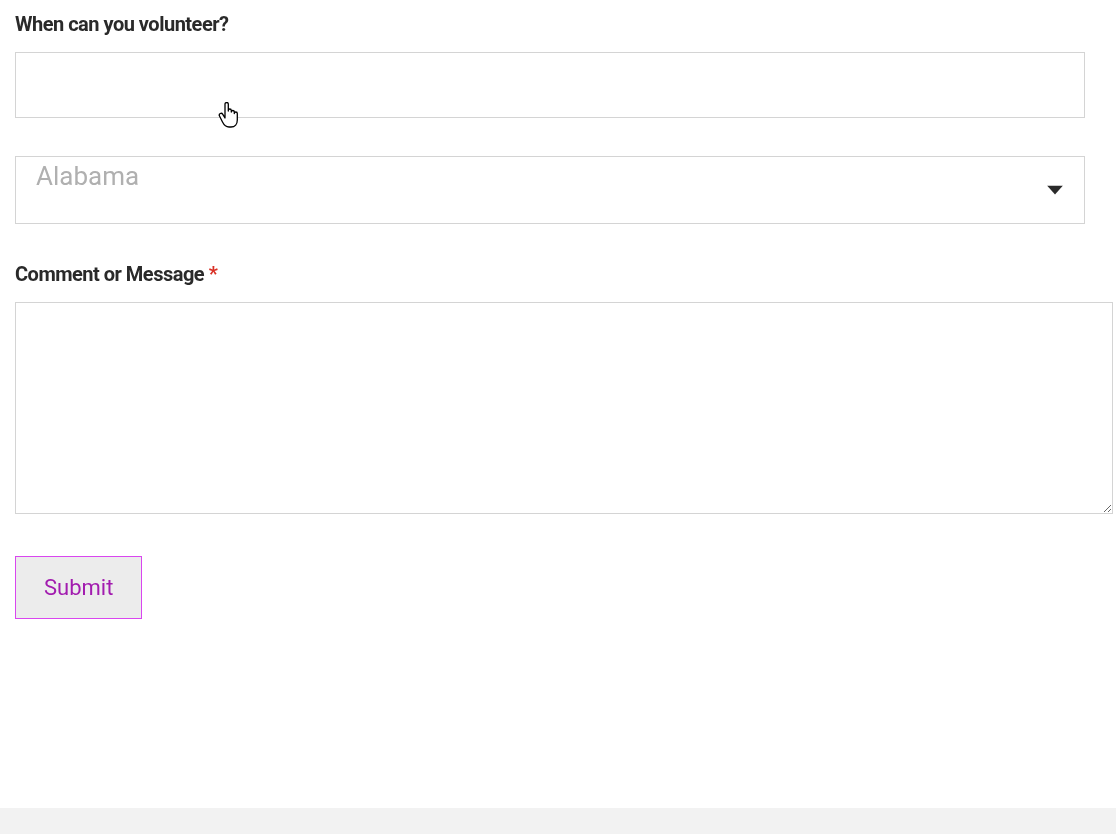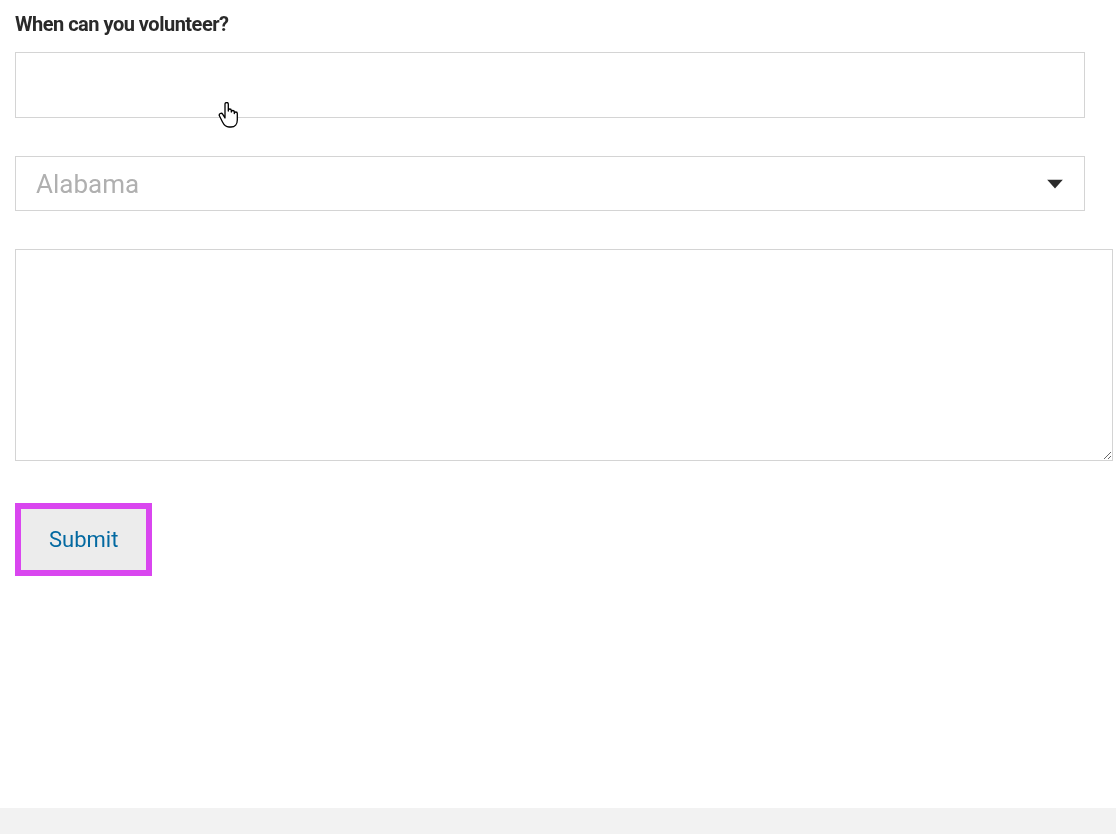--- a/index.html
+++ b/index.html
@@ -38,25 +38,25 @@
       font-size: 20px;
       padding: 0 20px;
       color: #333;
     }
     .select-wrapper {
       position: relative;
       width: 1070px;
     }
     .select-input {
       width: 100%;
-      height: 55px;
+      height: 68px;
       border: 1px solid #d4d4d4;
       background: #ffffff;
       font-size: 26px;
-      padding: 12px 20px;
+      padding: 4px 20px;
       color: #b0b0b0;
       appearance: none;
       -webkit-appearance: none;
       -moz-appearance: none;
       cursor: pointer;
     }
     .select-caret {
       position: absolute;
       right: 22px;
       top: 50%;
@@ -69,22 +69,22 @@
       border: 1px solid #d4d4d4;
       background: #ffffff;
       font-size: 18px;
       padding: 14px 18px;
       color: #333;
       resize: both;
       font-family: inherit;
     }
     .submit-button {
       background: #ececec;
-      border: 6px solid #d946ef;
-      color: #0369a1;
+      border: 1px solid #d946ef;
+      color: #a21caf;
       font-size: 22px;
       padding: 18px 28px;
       cursor: pointer;
       font-family: inherit;
       text-align: right;
     }
     .footer-bar {
       position: absolute;
       left: 0;
       right: 0;
@@ -113,20 +113,23 @@
     <div class="select-input">Alabama</div>
     <span class="select-caret">
       <svg width="16" height="10" viewBox="0 0 16 10">
         <path d="M0 0 L8 9 L16 0 Z" fill="#2a2a2a"></path>
       </svg>
     </span>
   </div>
 </div>
 
 <div class="form-group">
+  <label class="form-label">
+    <span>Comment or Message </span><span class="required">*</span>
+  </label>
   <textarea class="textarea-input" style=""></textarea>
 </div>
 
 <div>
   <button class="submit-button">Submit</button>
 </div>
 
 <div class="footer-bar"></div>
 
 <div class="cursor-pointer">

